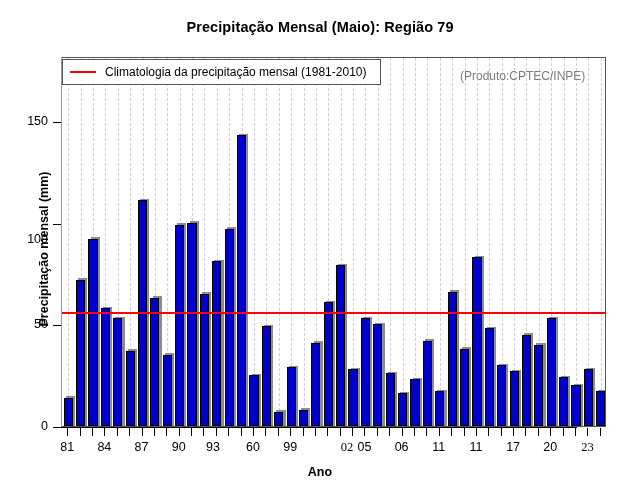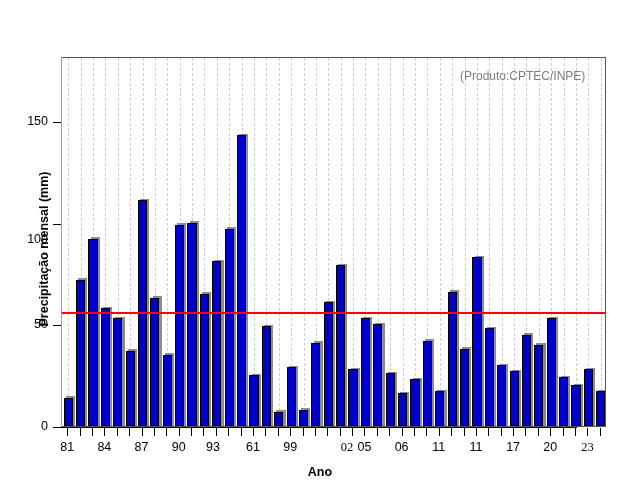--- a/index.html
+++ b/index.html
@@ -173,20 +173,21 @@
     font-size: 12px;
     color: #7d7d7d;
     white-space: nowrap;
   }
 </style>
 </head>
 <body>
 
 <div id="root">
 
+  <div id="chart-title">Precipitação Mensal (Maio): Região 79</div>
 
   <div id="plot-frame">
     <div id="gridlines">
         <div class="gridline" style="left: 6.19318px;"></div>
         <div class="gridline" style="left: 18.5795px;"></div>
         <div class="gridline" style="left: 30.9659px;"></div>
         <div class="gridline" style="left: 43.3523px;"></div>
         <div class="gridline" style="left: 55.7386px;"></div>
         <div class="gridline" style="left: 68.125px;"></div>
         <div class="gridline" style="left: 80.5114px;"></div>
@@ -348,21 +349,21 @@
       <div class="x-tick" style="left: 166.284px;"></div>
       <div class="x-tick" style="left: 178.67px;"></div>
       <div class="x-tick-label" style="left: 178.67px;">90</div>
       <div class="x-tick" style="left: 191.057px;"></div>
       <div class="x-tick" style="left: 203.443px;"></div>
       <div class="x-tick" style="left: 215.83px;"></div>
       <div class="x-tick-label" style="left: 213px;">93</div>
       <div class="x-tick" style="left: 228.216px;"></div>
       <div class="x-tick" style="left: 240.602px;"></div>
       <div class="x-tick" style="left: 252.989px;"></div>
-      <div class="x-tick-label" style="left: 252.989px;">61</div>
+      <div class="x-tick-label" style="left: 252.989px;">60</div>
       <div class="x-tick" style="left: 265.375px;"></div>
       <div class="x-tick" style="left: 277.761px;"></div>
       <div class="x-tick" style="left: 290.148px;"></div>
       <div class="x-tick-label" style="left: 290.148px;">99</div>
       <div class="x-tick" style="left: 302.534px;"></div>
       <div class="x-tick" style="left: 314.92px;"></div>
       <div class="x-tick" style="left: 327.307px;"></div>
       <div class="x-tick-label" style="left: 347px; font-family: Liberation Serif, serif;">02</div>
       <div class="x-tick" style="left: 339.693px;"></div>
       <div class="x-tick" style="left: 352.08px;"></div>
@@ -391,16 +392,20 @@
       <div class="x-tick" style="left: 562.648px;"></div>
       <div class="x-tick" style="left: 575.034px;"></div>
       <div class="x-tick" style="left: 587.42px;"></div>
       <div class="x-tick-label" style="left: 587.42px; font-family: Liberation Serif, serif;">23</div>
       <div class="x-tick" style="left: 599.807px;"></div>
     </div>
 
   <div id="y-axis-title">Precipitação mensal (mm)</div>
   <div id="x-axis-title">Ano</div>
 
+  <div id="legend-box" style="width: 319px;">
+    <span id="legend-swatch"></span>
+    <span id="legend-label">Climatologia da precipitação mensal (1981-2010)</span>
+  </div>
 
   <div id="product-credit">(Produto:CPTEC/INPE)</div>
 
 </div>
 
 </body></html>

